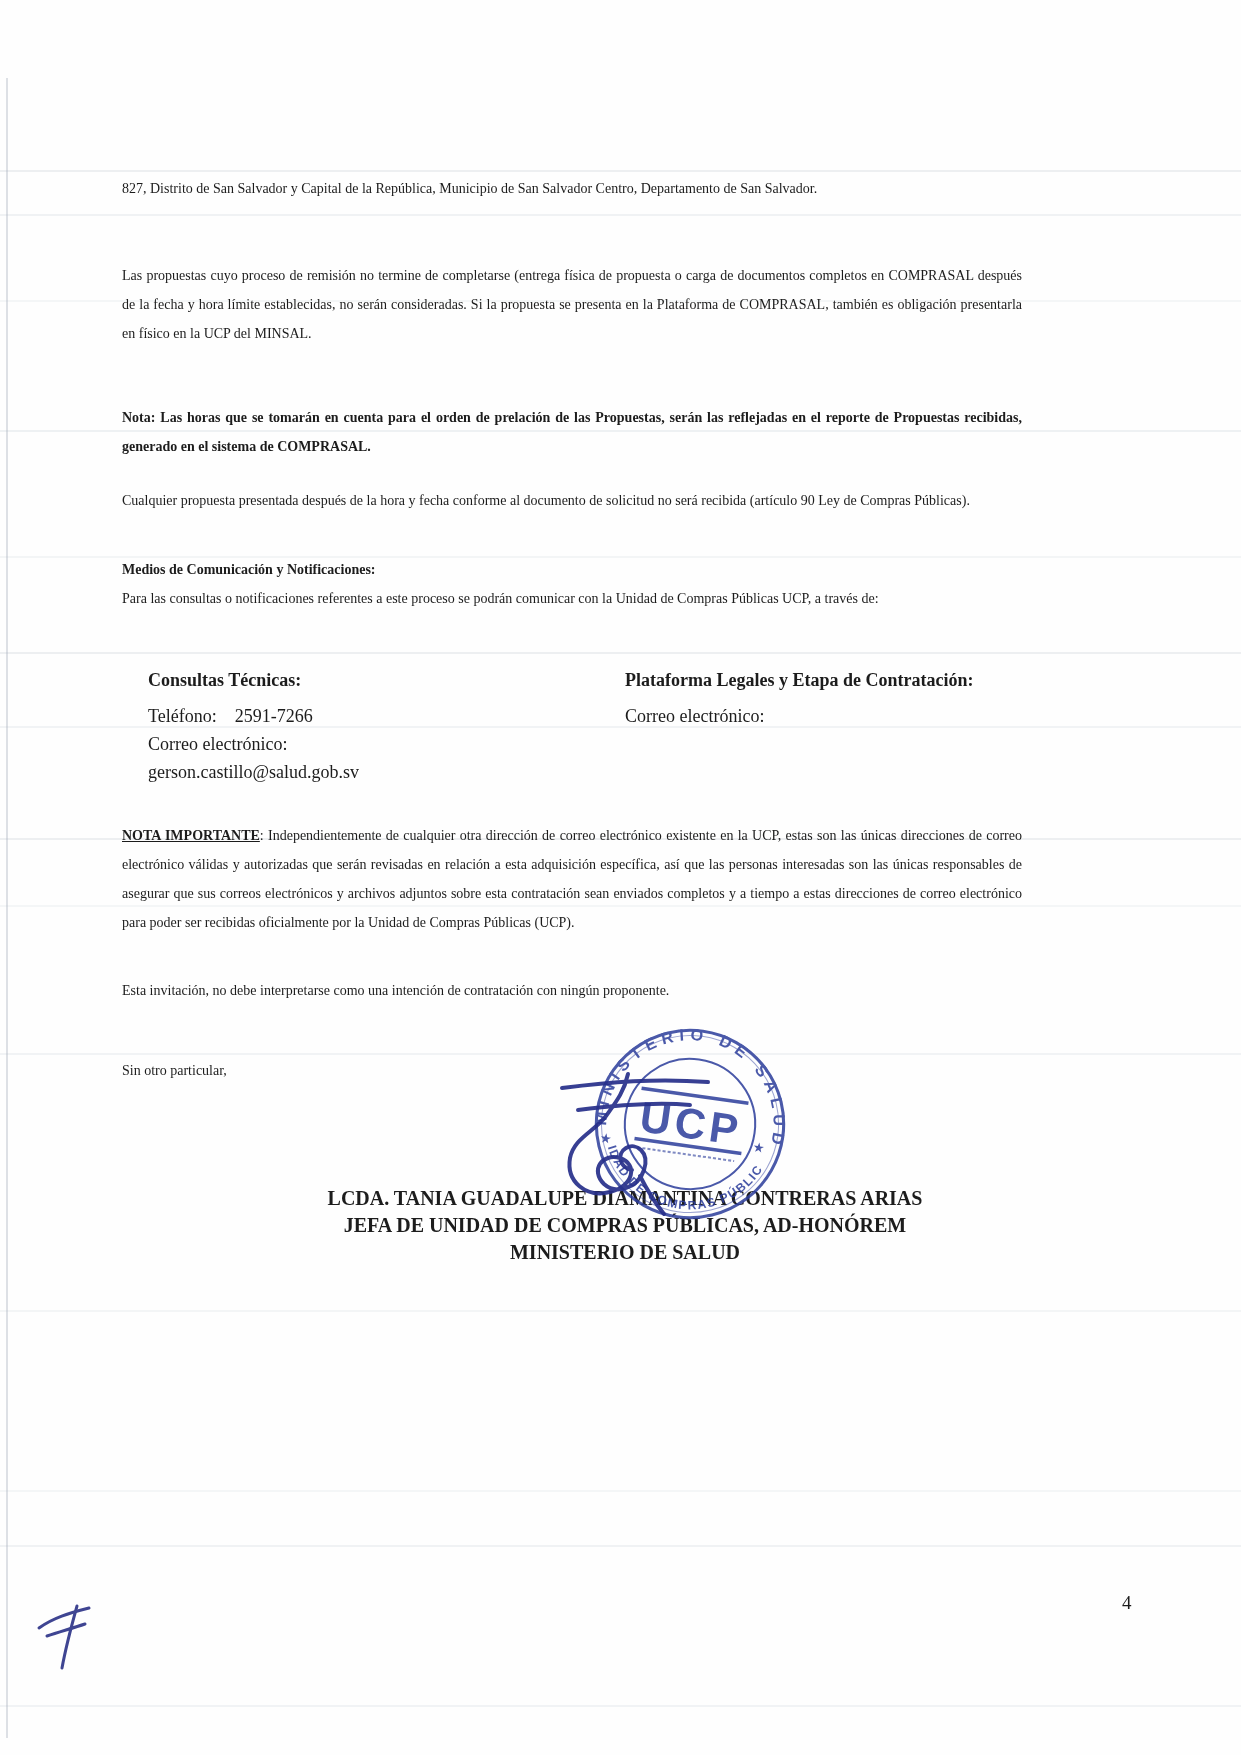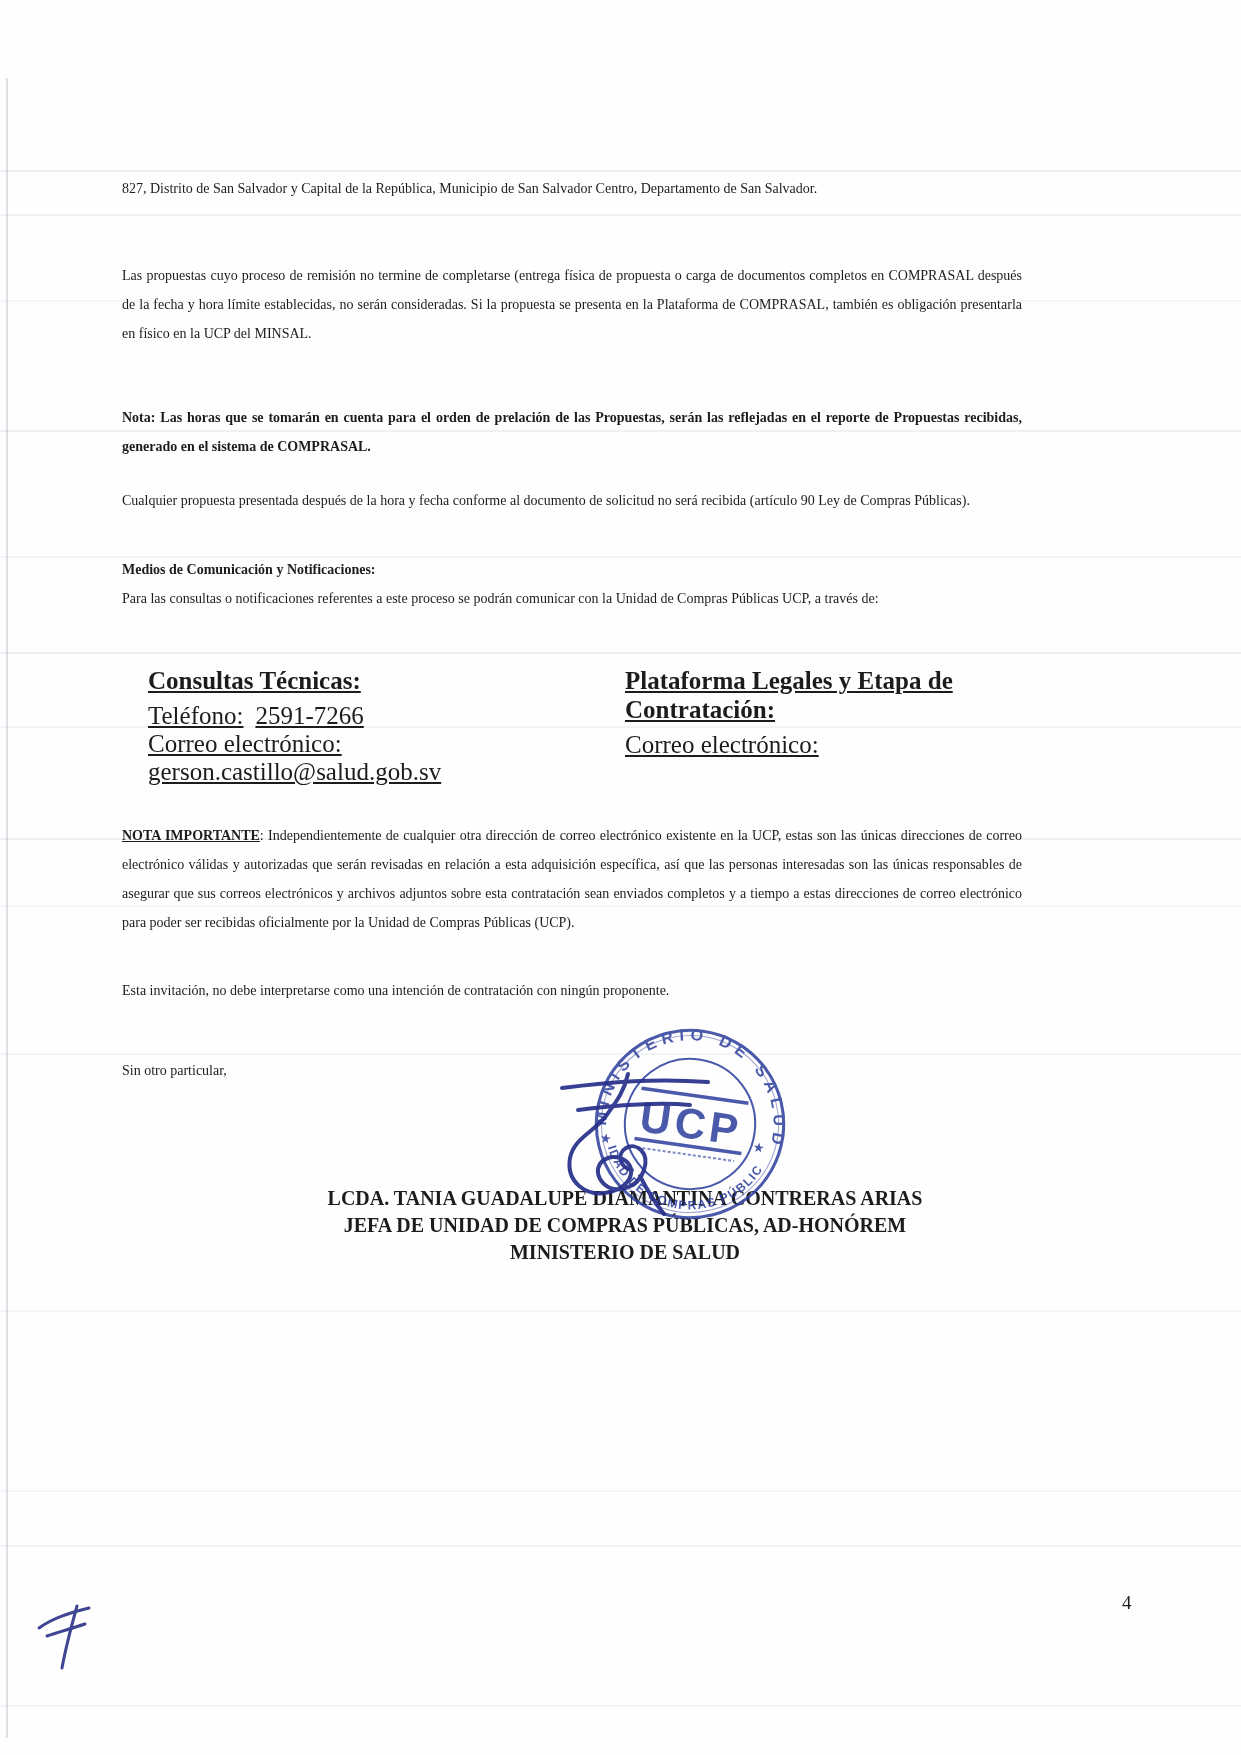--- a/index.html
+++ b/index.html
@@ -11,24 +11,24 @@
     color:#1c1c1c;
     overflow:hidden;
   }
   .para{
     position:absolute;left:122px;width:900px;
     margin:0;font-size:14px;line-height:29px;
     text-align:justify;text-align-last:left;
   }
   .bold{font-weight:bold;}
   .lead-underline{font-weight:bold;text-decoration:underline;}
-  .contact-col{position:absolute;font-size:25px;line-height:28px;text-decoration:underline;}
+  .contact-col{position:absolute;font-size:18px;line-height:28px;}
   .contact-col .hd{font-weight:bold;margin:0 0 7px 0;line-height:29px;}
   .contact-col p{margin:0;}
-  .phone-value{margin-left:12px;}
+  .phone-value{margin-left:18px;}
   .sig-block{
     position:absolute;left:175px;top:1185px;width:900px;
     text-align:center;font-weight:bold;font-size:20px;line-height:27px;
     z-index:1;
   }
   .sig-block div{white-space:nowrap;}
   .page-number{position:absolute;left:1122px;top:1592px;font-size:19px;}
   .stamp-svg{position:absolute;left:578px;top:1012px;z-index:2;}
   .signature-svg{position:absolute;left:540px;top:1058px;z-index:3;}
   .corner-mark-svg{position:absolute;left:35px;top:1600px;z-index:3;}

